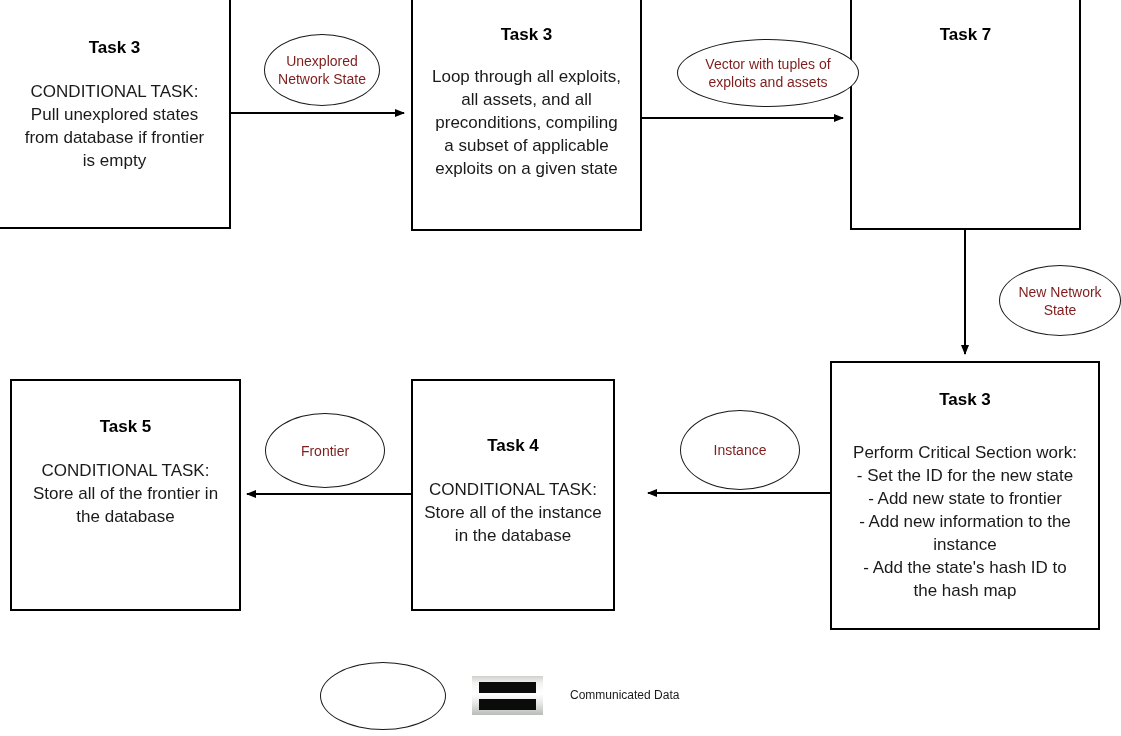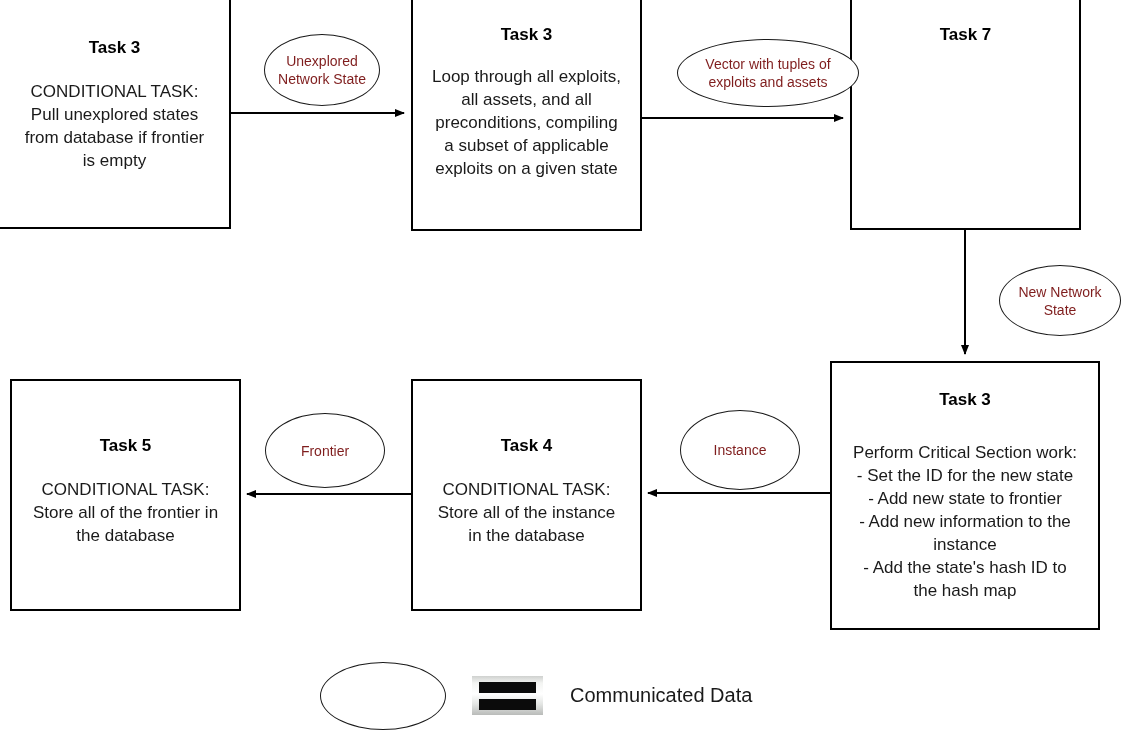--- a/index.html
+++ b/index.html
@@ -74,21 +74,21 @@
     gap: 6px;
     padding: 5px 7px;
   }
   .legend-bar {
     width: 100%;
     height: 11px;
     background: #0b0b0b;
   }
   .legend-label {
     position: absolute;
-    font-size: 20px;
+    font-size: 12px;
     line-height: 20px;
     color: #1a1a1a;
     white-space: nowrap;
   }
 </style>
 </head>
 <body>
 
 <div id="canvas">
 
@@ -135,28 +135,28 @@
     <div class="node-title">Task 3</div>
     <div class="node-body" style="margin-top:31px;">Perform Critical Section work:
 - Set the ID for the new state
 - Add new state to frontier
 - Add new information to the
 instance
 - Add the state's hash ID to
 the hash map</div>
   </div>
 
-  <div class="node" style="left:411px; top:379px; width:231px; height:232px; padding-top:55px;">
+  <div class="node" style="left:411px; top:379px; width:204px; height:232px; padding-top:55px;">
     <div class="node-title">Task 4</div>
     <div class="node-body" style="margin-top:22px;">CONDITIONAL TASK:
 Store all of the instance
 in the database</div>
   </div>
 
-  <div class="node" style="left:10px; top:379px; width:231px; height:232px; padding-top:55px;">
+  <div class="node" style="left:10px; top:379px; width:231px; height:232px; padding-top:36px;">
     <div class="node-title">Task 5</div>
     <div class="node-body" style="margin-top:22px;">CONDITIONAL TASK:
 Store all of the frontier in
 the database</div>
   </div>
 
   <div class="ellipse" style="left:264px; top:34px; width:116px; height:72px;">Unexplored
 Network State</div>
 
   <div class="ellipse" style="left:677px; top:39px; width:182px; height:68px;">Vector with tuples of

